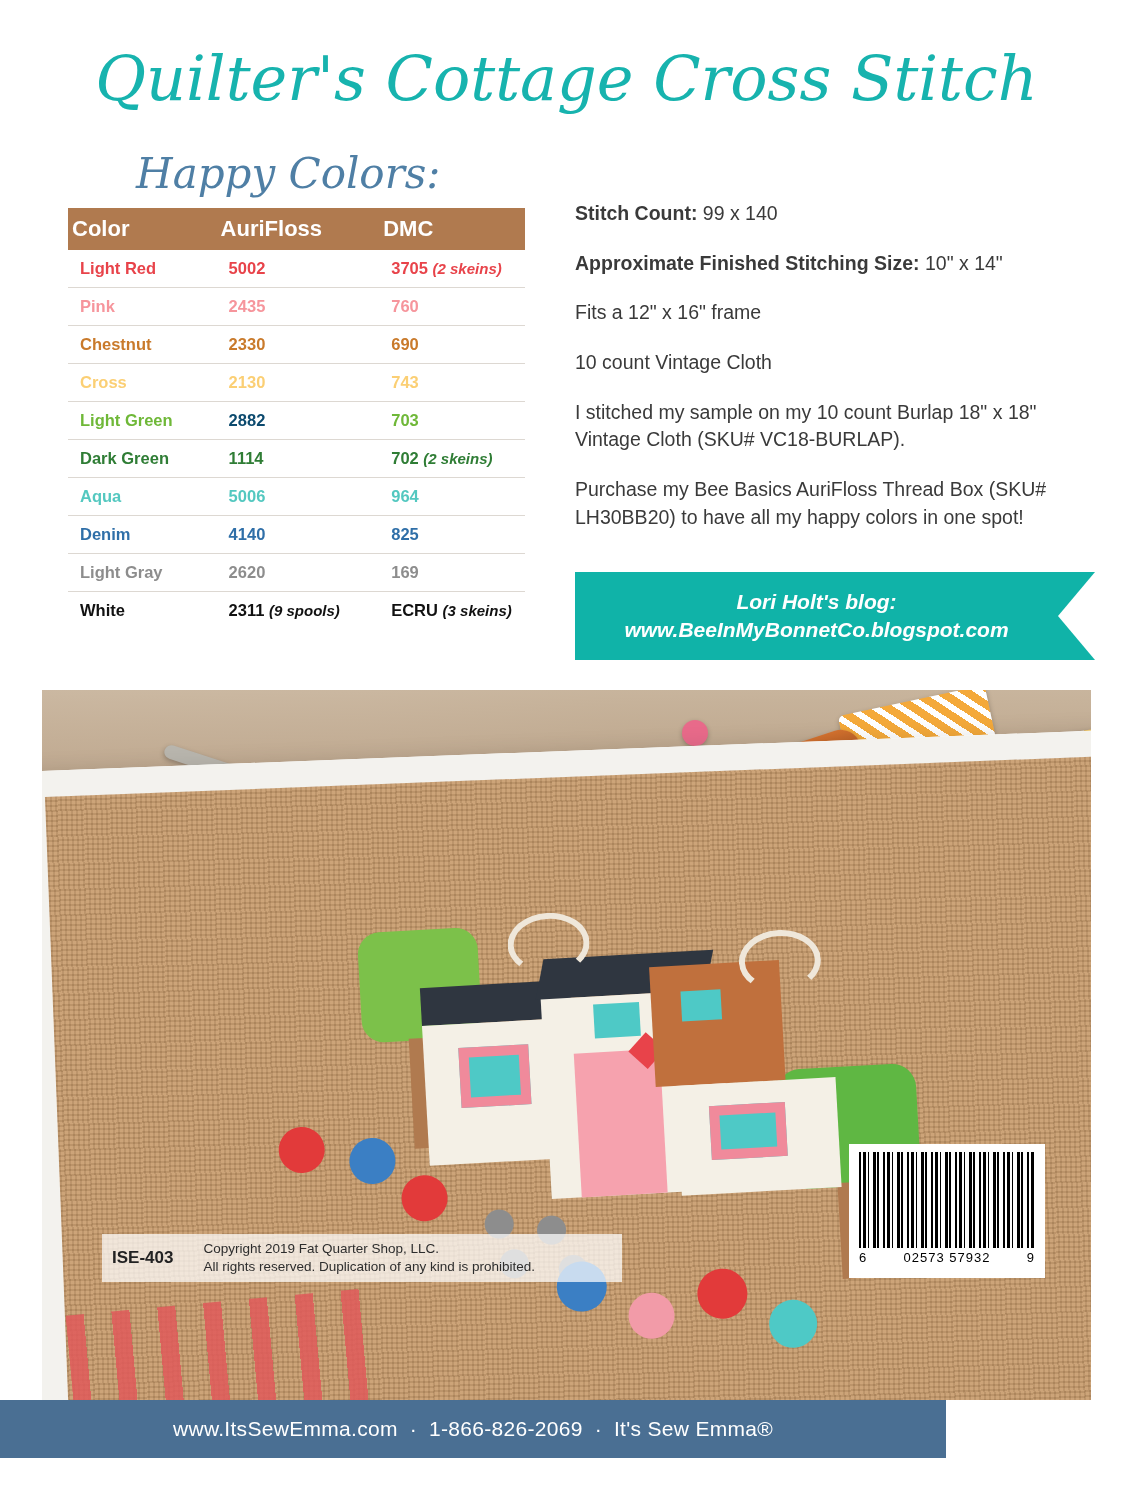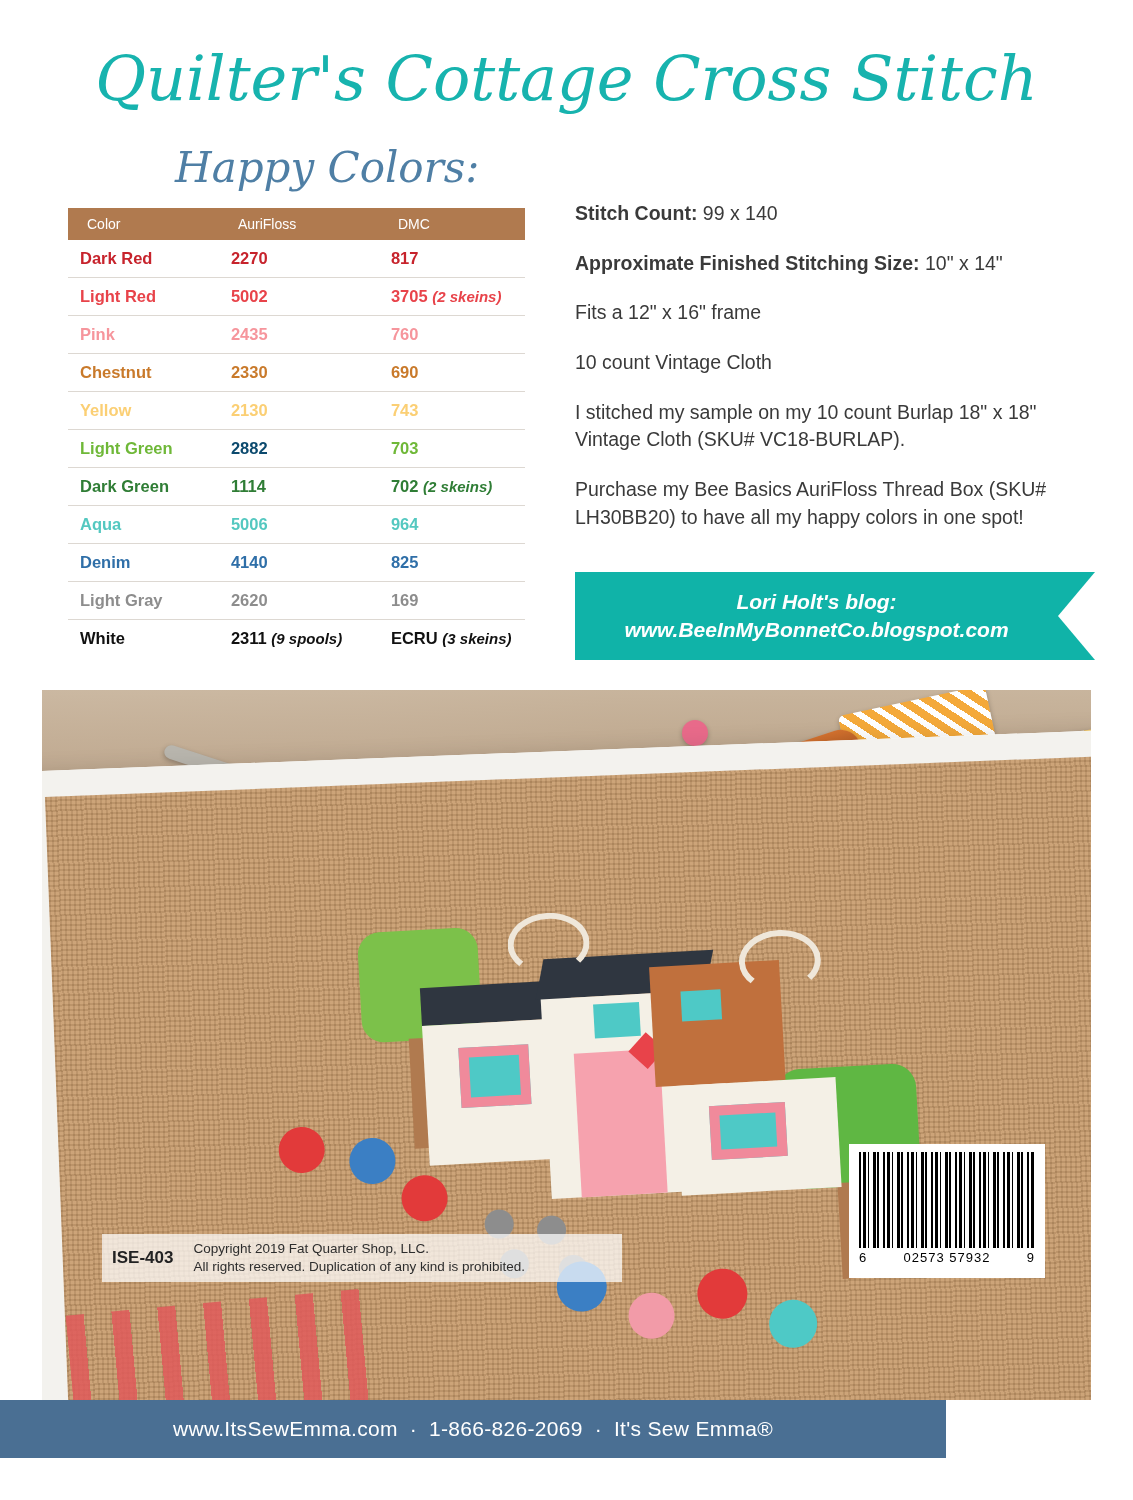--- a/index.html
+++ b/index.html
@@ -31,46 +31,45 @@
     font-size: 62px;
     font-style: italic;
     color: #17b3ae;
     letter-spacing: 0px;
     white-space: nowrap;
   }
 
   
   .happy-colors {
     position: absolute;
-    top: 143px;
+    top: 149px;
     left: 136px;
     font-family: "DejaVu Serif", serif;
     font-style: italic;
     font-size: 42px;
     color: #4f7fa5;
-    margin-left: 39px;
   }
 
   
   .color-table {
     position: absolute;
     top: 208px;
     left: 68px;
     width: 457px;
     border-collapse: collapse;
     font-size: 16.5px;
     background: #ffffff;
   }
   .color-table th {
     background: #b07a4f;
     color: #ffffff;
     text-align: left;
-    font-weight: normal;
-    font-size: 14px;
-    padding: 8px 19px;
+    font-weight: bold;
+    font-size: 22px;
+    padding: 8px 4px;
   }
   .color-table td {
     border-bottom: 1px solid #ddd8d2;
     padding: 9px 12px;
     font-weight: bold;
     vertical-align: middle;
     background: #ffffff;
   }
   .color-table tr:last-child td { border-bottom: none; }
   .col-name { width: 146px; }
@@ -220,21 +219,21 @@
   .copyright-box {
     position: absolute;
     left: 60px;
     bottom: 118px;
     width: 520px;
     background: rgba(255,255,255,0.72);
     padding: 6px 10px;
     box-sizing: border-box;
     display: flex;
     align-items: center;
-    gap: 20px;
+    gap: 30px;
   }
   .sku {
     font-size: 17px;
     font-weight: bold;
     color: #222;
     white-space: nowrap;
   }
   .copyright-lines {
     font-size: 13.5px;
     color: #2d2d2d;
@@ -275,41 +274,36 @@
   <table class="color-table">
     <thead>
       <tr>
         <th class="col-name">Color</th>
         <th class="col-auri">AuriFloss</th>
         <th class="col-dmc">DMC</th>
       </tr>
     </thead>
     <tbody id="table-body">
         <tr>
-          <td class="col-name" style="color: rgb(199, 35, 44);">Dark Red</td>
-          <td class="col-auri" style="color: rgb(199, 35, 44);"><span>2270</span></td>
-          <td class="col-dmc" style="color: rgb(199, 35, 44);"><span>817</span></td>
-        </tr>
-        <tr>
           <td class="col-name" style="color: rgb(232, 67, 74);">Light Red</td>
           <td class="col-auri" style="color: rgb(232, 67, 74);"><span>5002</span></td>
           <td class="col-dmc" style="color: rgb(232, 67, 74);"><span>3705</span> <span class="note">(2 skeins)</span></td>
         </tr>
         <tr>
           <td class="col-name" style="color: rgb(246, 149, 156);">Pink</td>
           <td class="col-auri" style="color: rgb(246, 149, 156);"><span>2435</span></td>
           <td class="col-dmc" style="color: rgb(246, 149, 156);"><span>760</span></td>
         </tr>
         <tr>
           <td class="col-name" style="color: rgb(201, 122, 43);">Chestnut</td>
           <td class="col-auri" style="color: rgb(201, 122, 43);"><span>2330</span></td>
           <td class="col-dmc" style="color: rgb(201, 122, 43);"><span>690</span></td>
         </tr>
         <tr>
-          <td class="col-name" style="color: rgb(251, 207, 116);">Yellow</td>
+          <td class="col-name" style="color: rgb(251, 207, 116);">Cross</td>
           <td class="col-auri" style="color: rgb(251, 207, 116);"><span>2130</span></td>
           <td class="col-dmc" style="color: rgb(251, 207, 116);"><span>743</span></td>
         </tr>
         <tr>
           <td class="col-name" style="color: rgb(111, 184, 56);">Light Green</td>
           <td class="col-auri" style="color: #0c4a6e;"><span>2882</span></td>
           <td class="col-dmc" style="color: rgb(111, 184, 56);"><span>703</span></td>
         </tr>
         <tr>
           <td class="col-name" style="color: rgb(47, 125, 53);">Dark Green</td>

